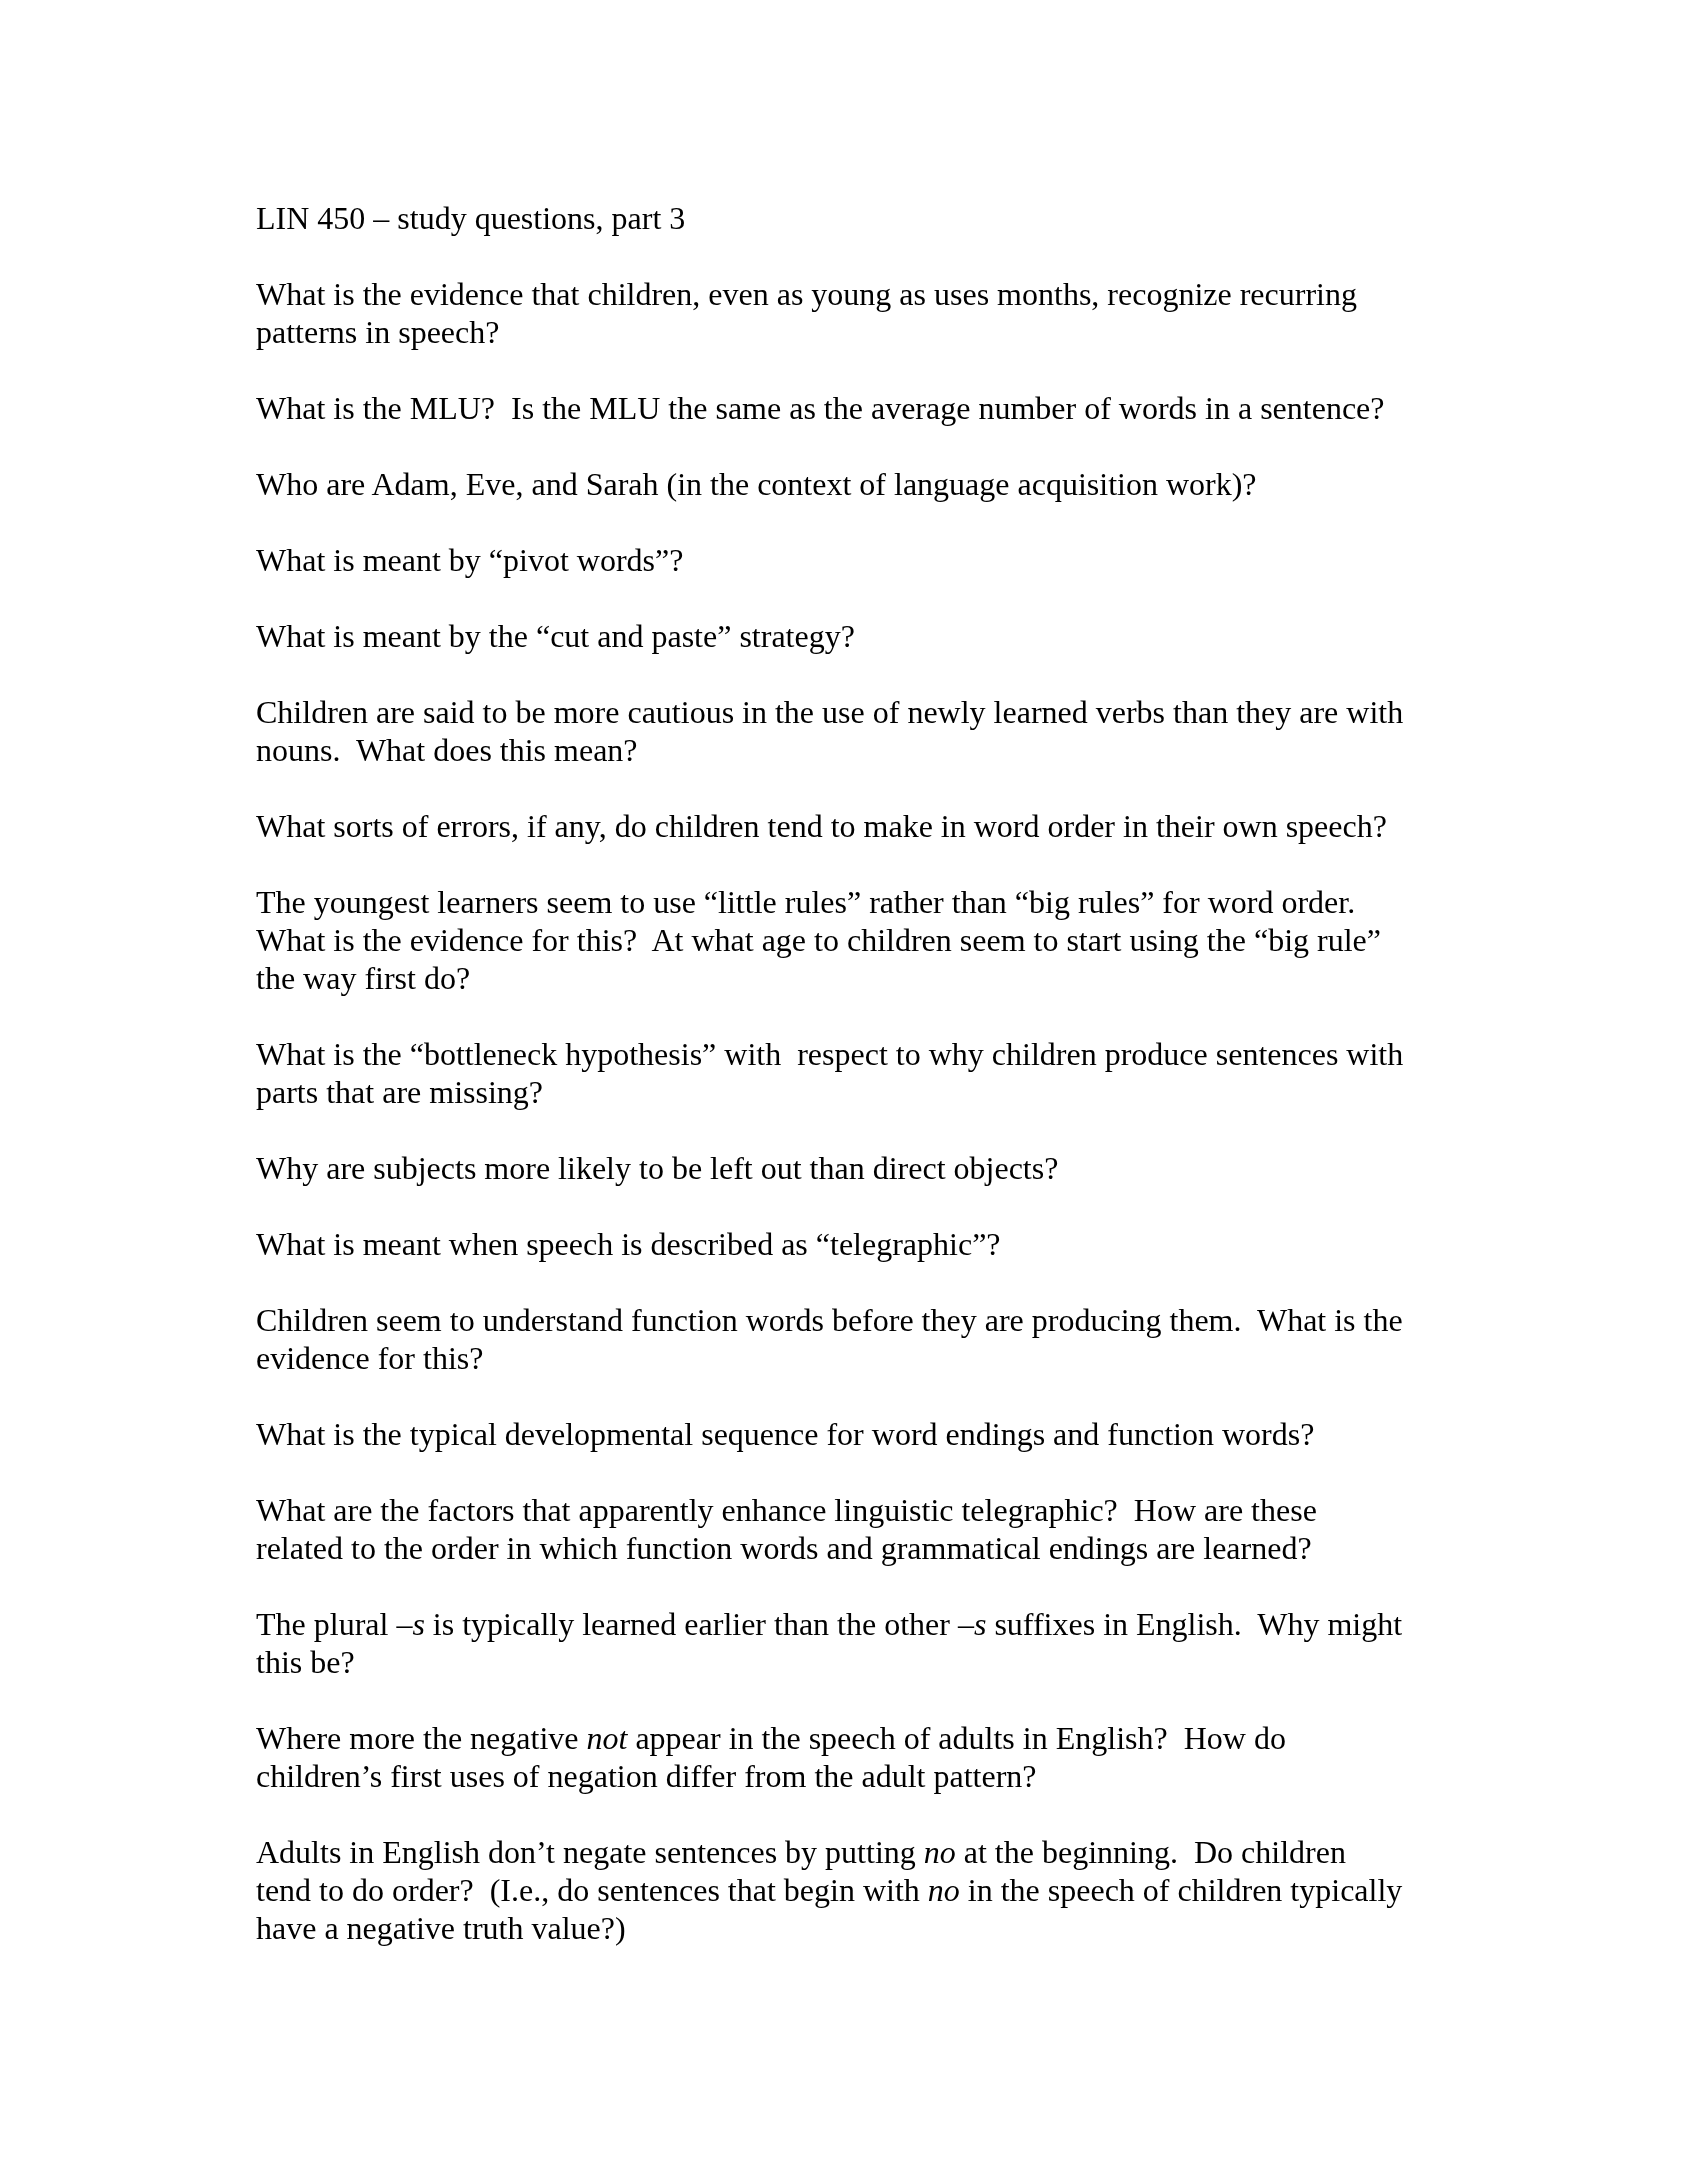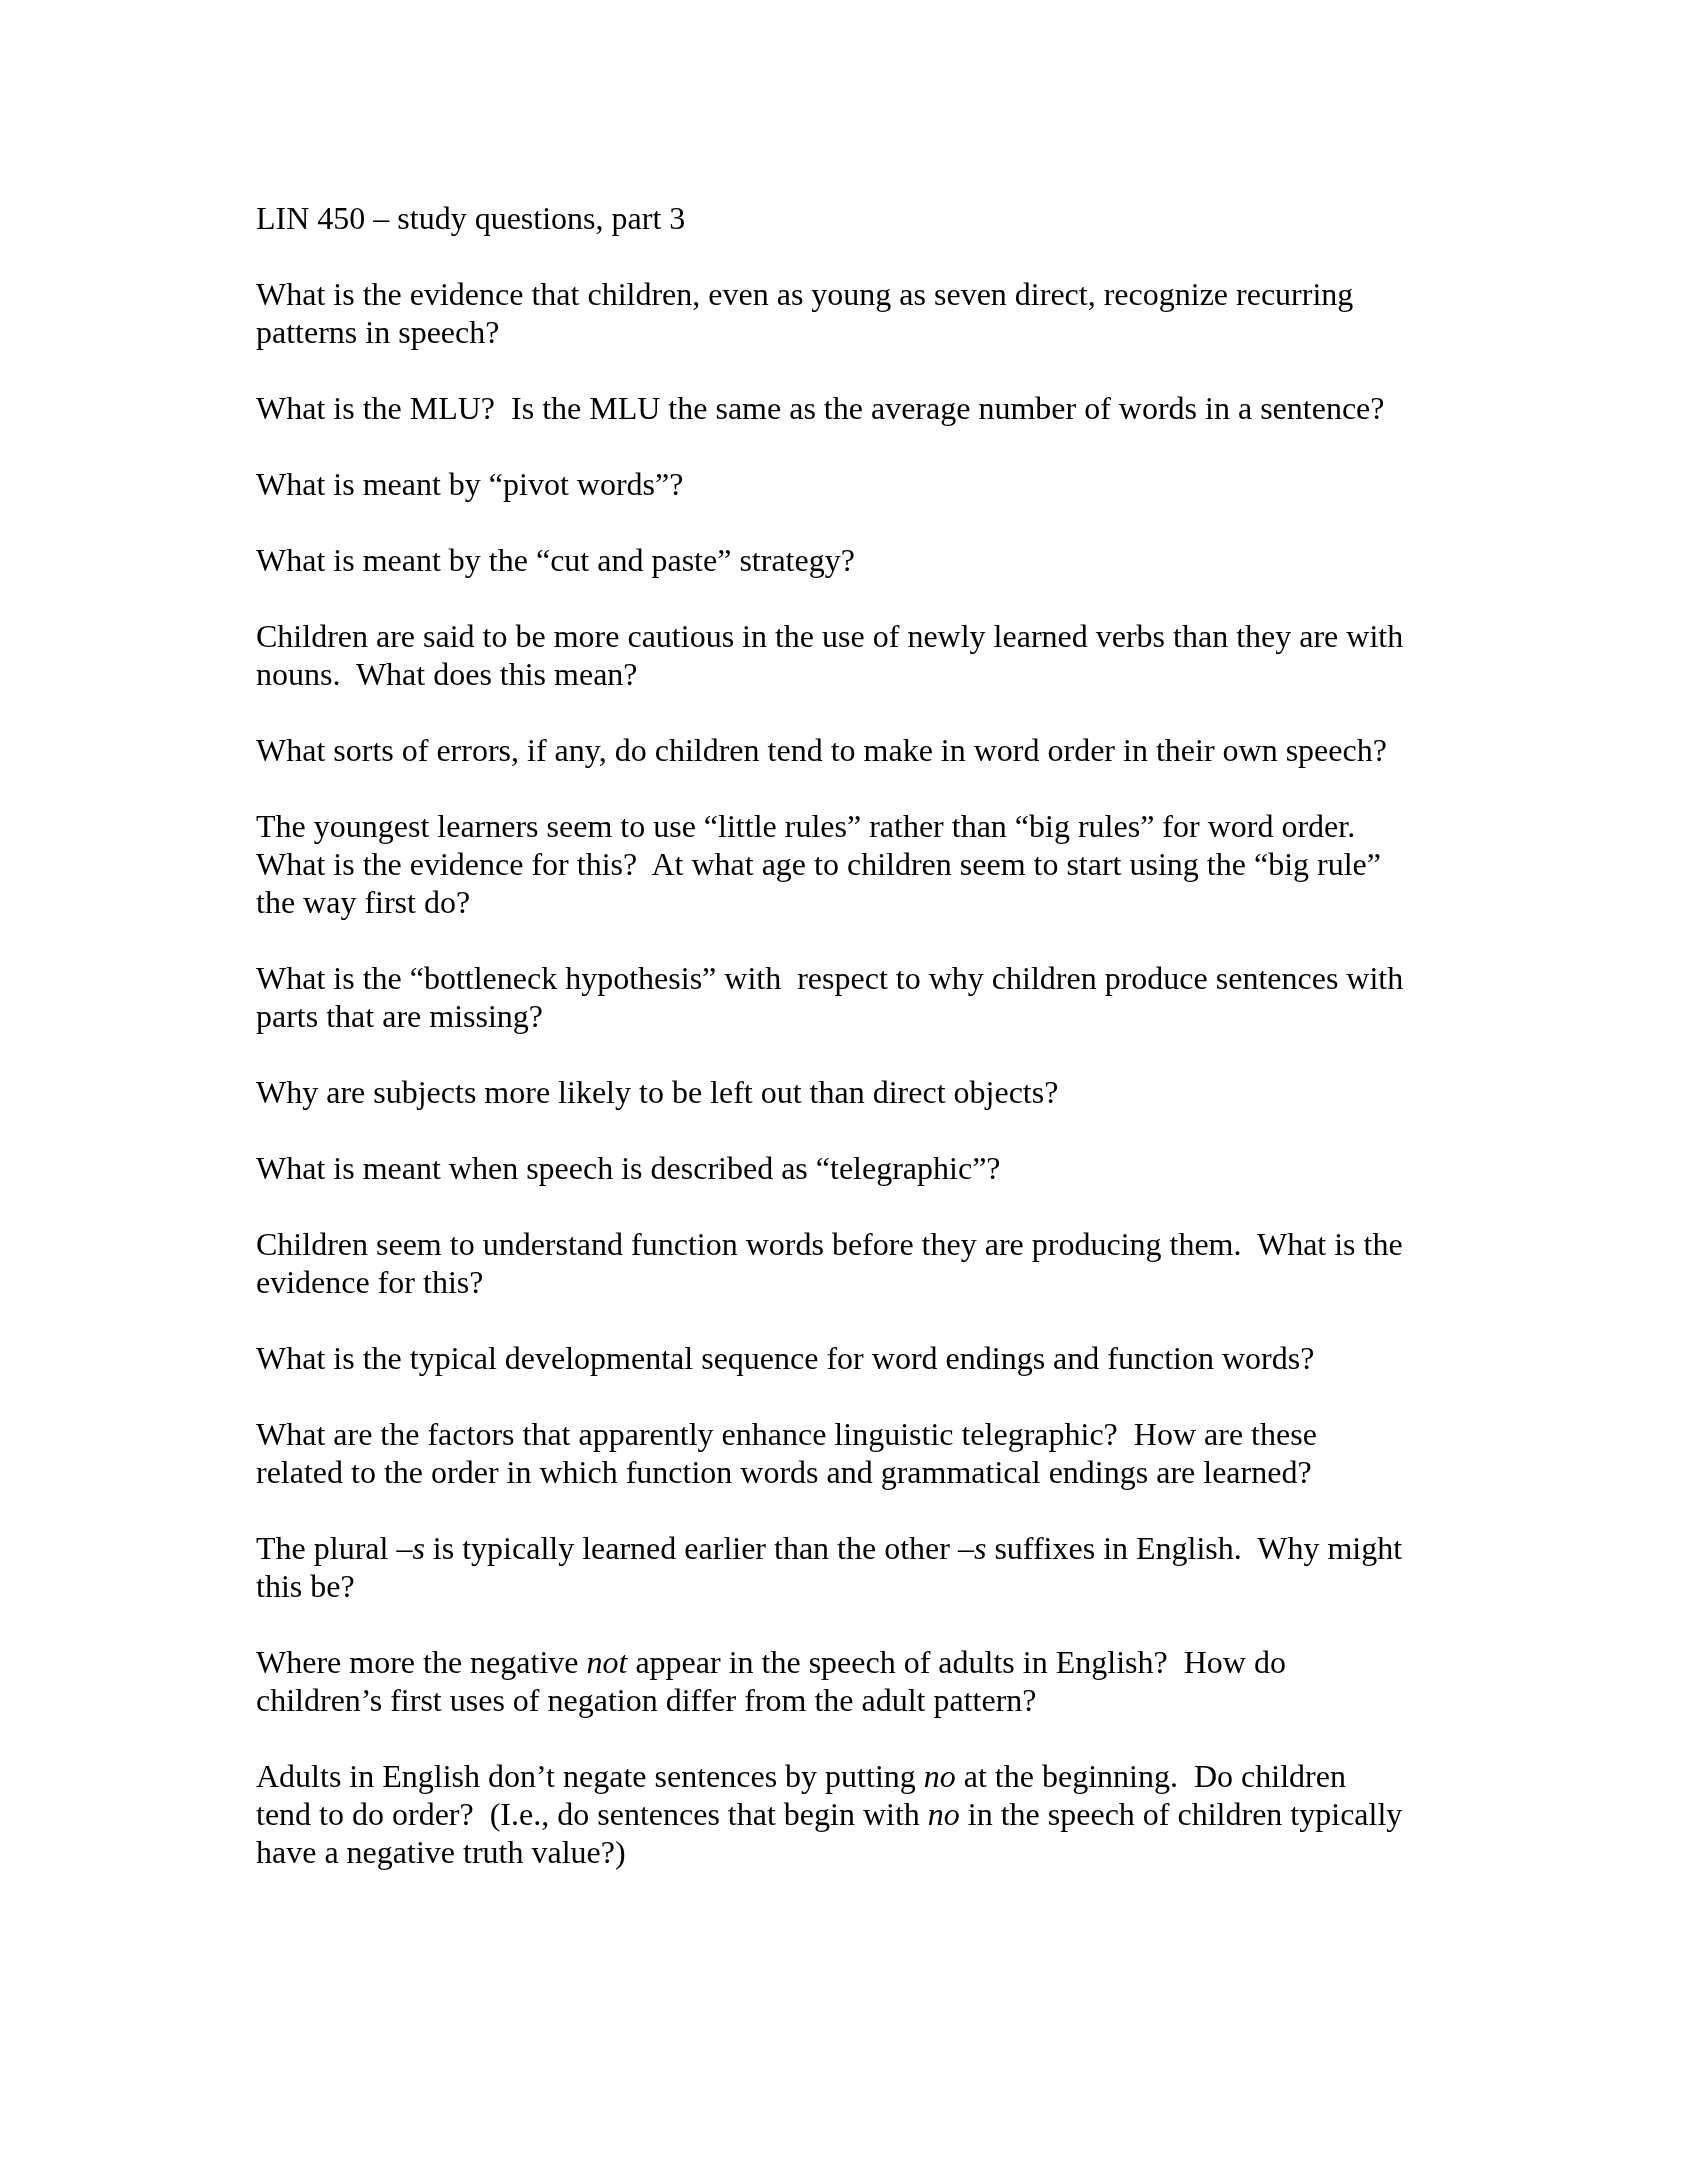--- a/index.html
+++ b/index.html
@@ -20,28 +20,31 @@
 <body>
 
 <div class="page">
   <div class="content">
 
     <p class="para">
       <span class="line">LIN 450 – study questions, part 3</span>
     </p>
 
     <p class="para">
-      <span class="line">What is the evidence that children, even as young as seven direct, recognize recurring</span>
+      <span class="line">What is the evidence that children, even as young as uses months, recognize recurring</span>
       <span class="line">patterns in speech?</span>
     </p>
 
     <p class="para">
       <span class="line">What is the MLU?  Is the MLU the same as the average number of words in a sentence?</span>
     </p>
 
+    <p class="para">
+      <span class="line">Who are Adam, Eve, and Sarah (in the context of language acquisition work)?</span>
+    </p>
 
     <p class="para">
       <span class="line">What is meant by “pivot words”?</span>
     </p>
 
     <p class="para">
       <span class="line">What is meant by the “cut and paste” strategy?</span>
     </p>
 
     <p class="para">

